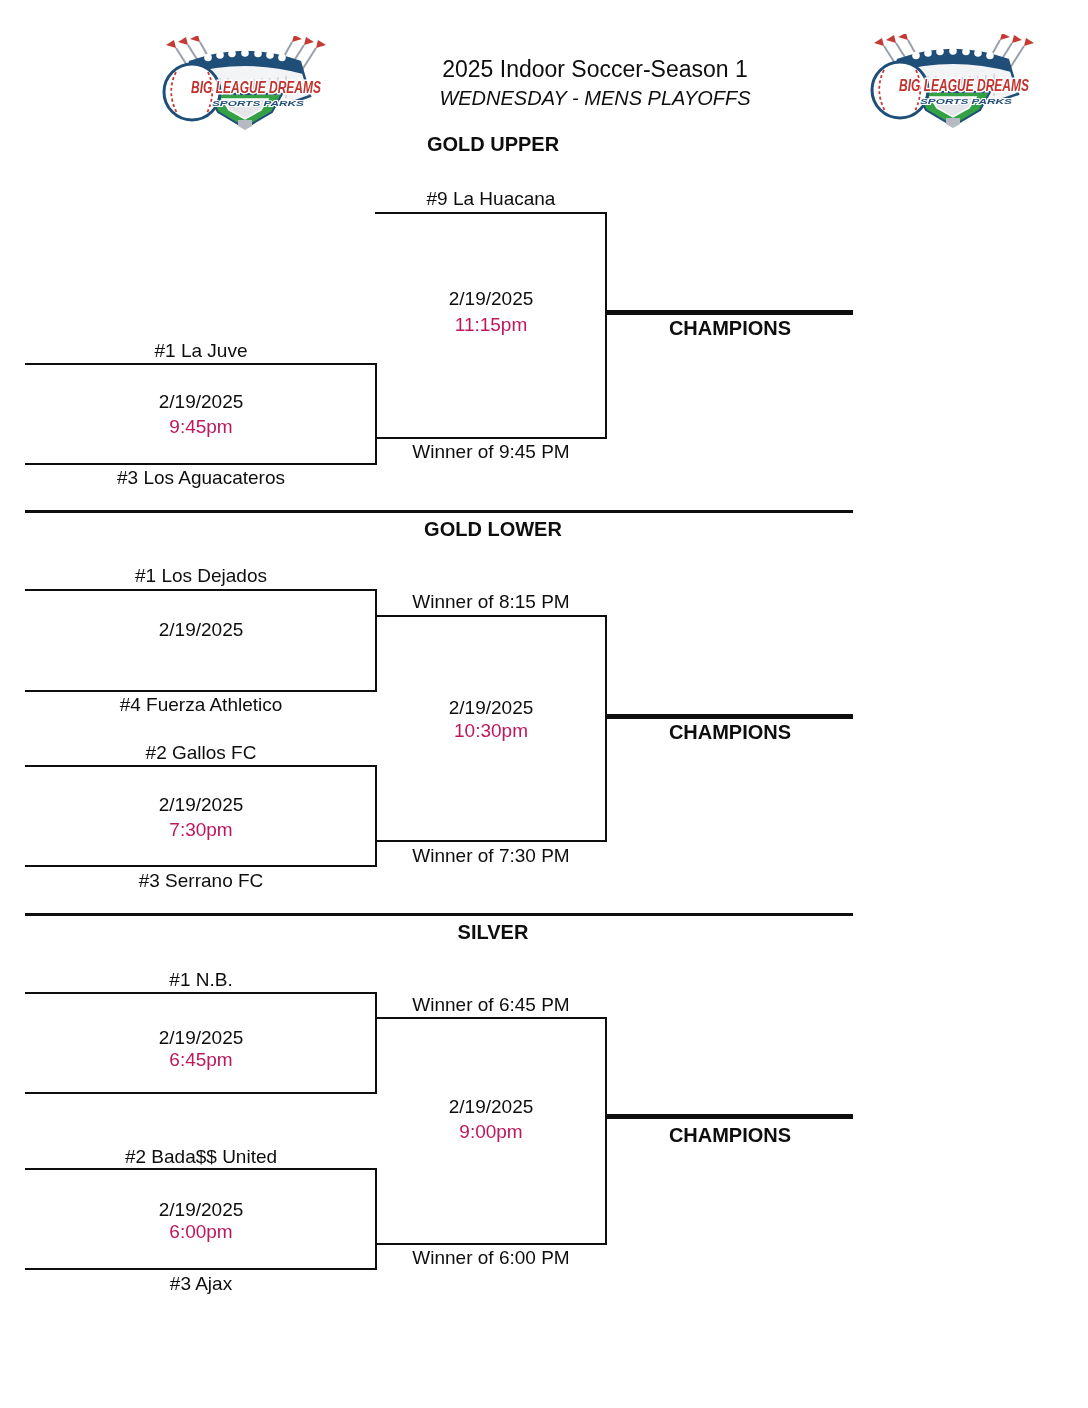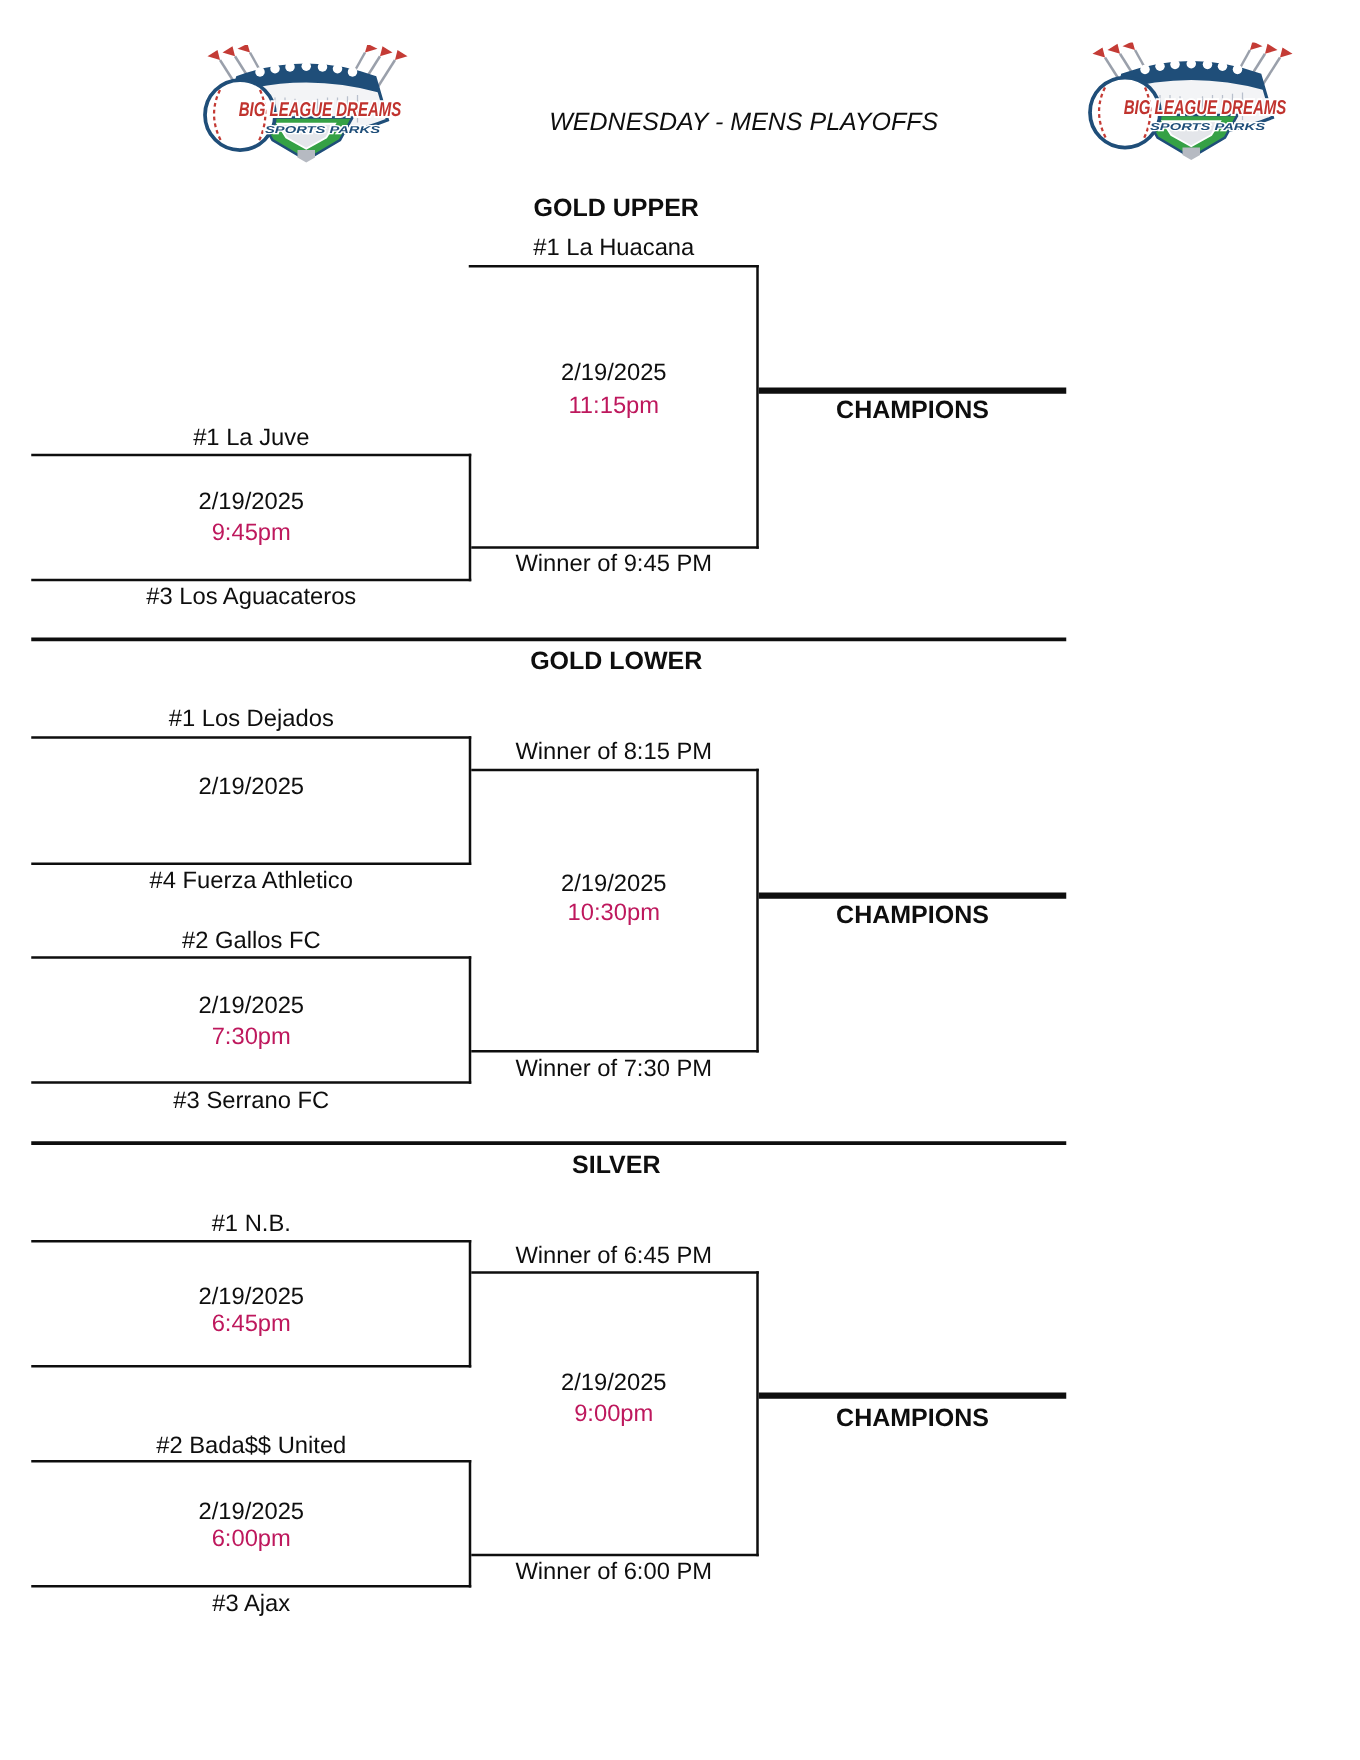--- a/index.html
+++ b/index.html
@@ -131,33 +131,34 @@
     <path d="M48,58 L122,58 L112,76 L85,92 L58,76 Z" fill="#35a145" stroke="#1f4e79" stroke-width="2"></path>
     <path d="M62,63 L108,63 L101,74 L85,83 L69,74 Z" fill="#e4e6ea" stroke="#ffffff" stroke-width="1.5"></path>
     <path d="M78,84 L92,84 L92,90 L85,94 L78,90 Z" fill="#b6bac2"></path>
     <circle cx="32" cy="56" r="28" fill="#ffffff" stroke="#1f4e79" stroke-width="3"></circle>
     <path d="M16,36 Q6,56 17,77" fill="none" stroke="#c43b35" stroke-width="1.8" stroke-dasharray="3,2.5"></path>
     <path d="M48,36 Q57,56 47,77" fill="none" stroke="#c43b35" stroke-width="1.8" stroke-dasharray="3,2.5"></path>
     <text x="96" y="57" text-anchor="middle" font-size="16" font-weight="bold" font-style="italic" fill="#c0332e" stroke="#ffffff" stroke-width="3" paint-order="stroke" textLength="130" lengthAdjust="spacingAndGlyphs">BIG LEAGUE DREAMS</text>
     <text x="98" y="70" text-anchor="middle" font-size="8" font-weight="bold" font-style="italic" fill="#1f4e79" stroke="#ffffff" stroke-width="2" paint-order="stroke" textLength="92" lengthAdjust="spacingAndGlyphs">SPORTS PARKS</text>
   </svg>
 
+  <div class="abs season">2025 Indoor Soccer-Season 1</div>
   <div class="abs division">WEDNESDAY - MENS PLAYOFFS</div>
 
-  <div class="abs sec-head" style="top:156px">GOLD UPPER</div>
+  <div class="abs sec-head" style="top:133px">GOLD UPPER</div>
 
   <div class="hl" style="left:375px;top:212px;width:232px"></div>
   <div class="vl" style="left:605px;top:212px;height:227px"></div>
   <div class="champ-line" style="left:607px;top:310px;width:246px"></div>
   <div class="hl" style="left:25px;top:363px;width:352px"></div>
   <div class="vl" style="left:375px;top:363px;height:102px"></div>
   <div class="hl" style="left:25px;top:463px;width:352px"></div>
   <div class="hl" style="left:377px;top:437px;width:230px"></div>
 
-  <div class="abs mid" style="top:188px">#1 La Huacana</div>
+  <div class="abs mid" style="top:188px">#9 La Huacana</div>
   <div class="abs mid" style="top:288px">2/19/2025</div>
   <div class="abs mid red" style="top:314px">11:15pm</div>
   <div class="abs champions" style="top:317px">CHAMPIONS</div>
   <div class="abs team" style="top:340px">#1 La Juve</div>
   <div class="abs team" style="top:391px">2/19/2025</div>
   <div class="abs team red" style="top:416px">9:45pm</div>
   <div class="abs winner" style="top:441px">Winner of 9:45 PM</div>
   <div class="abs team" style="top:467px">#3 Los Aguacateros</div>
 
   <div class="divider" style="left:25px;top:510px;width:828px"></div>

